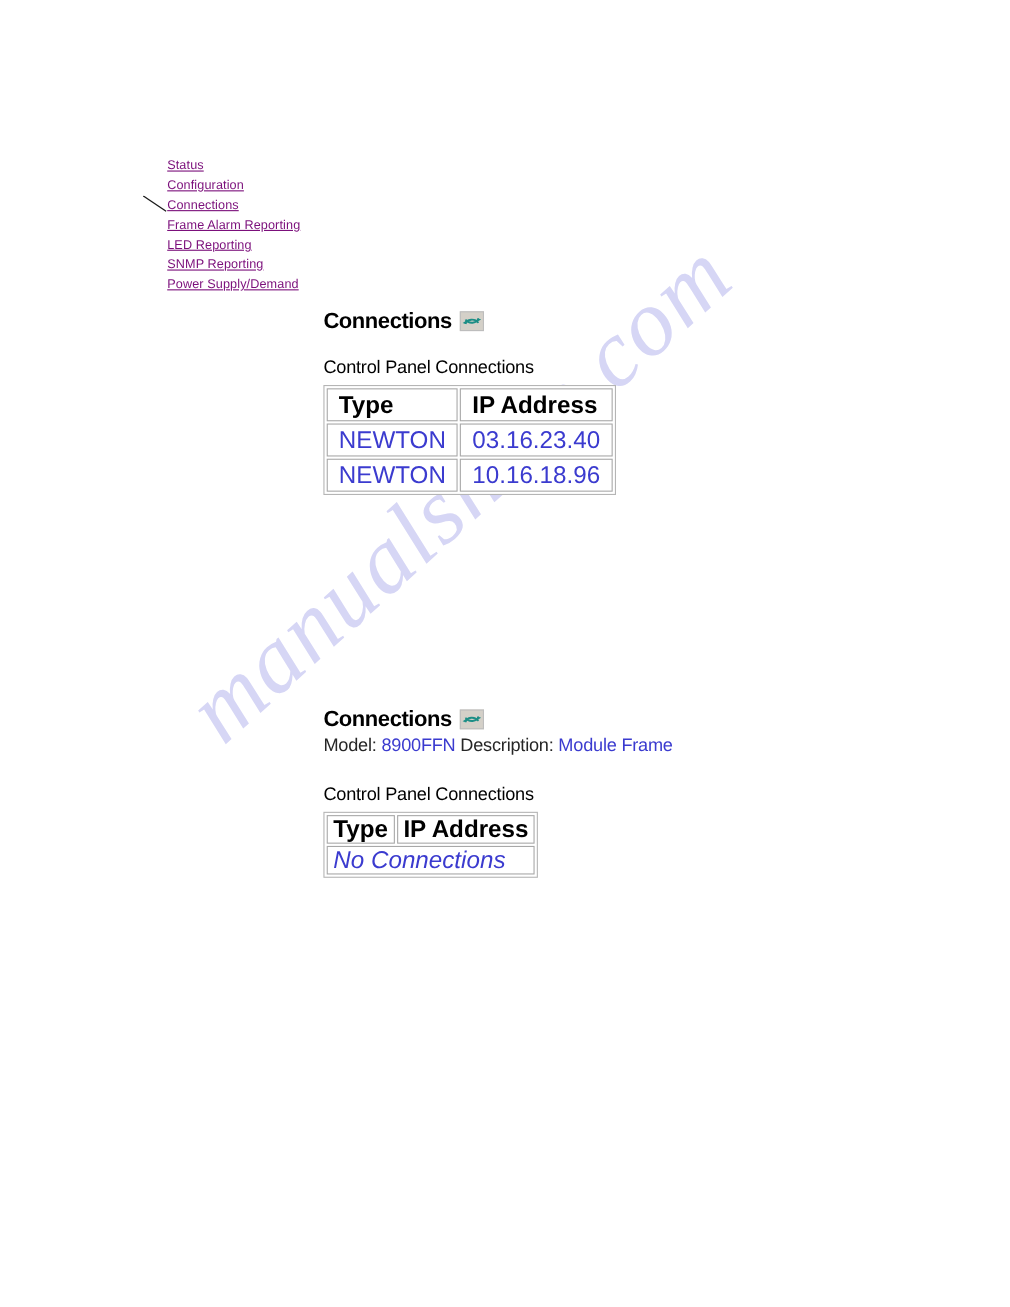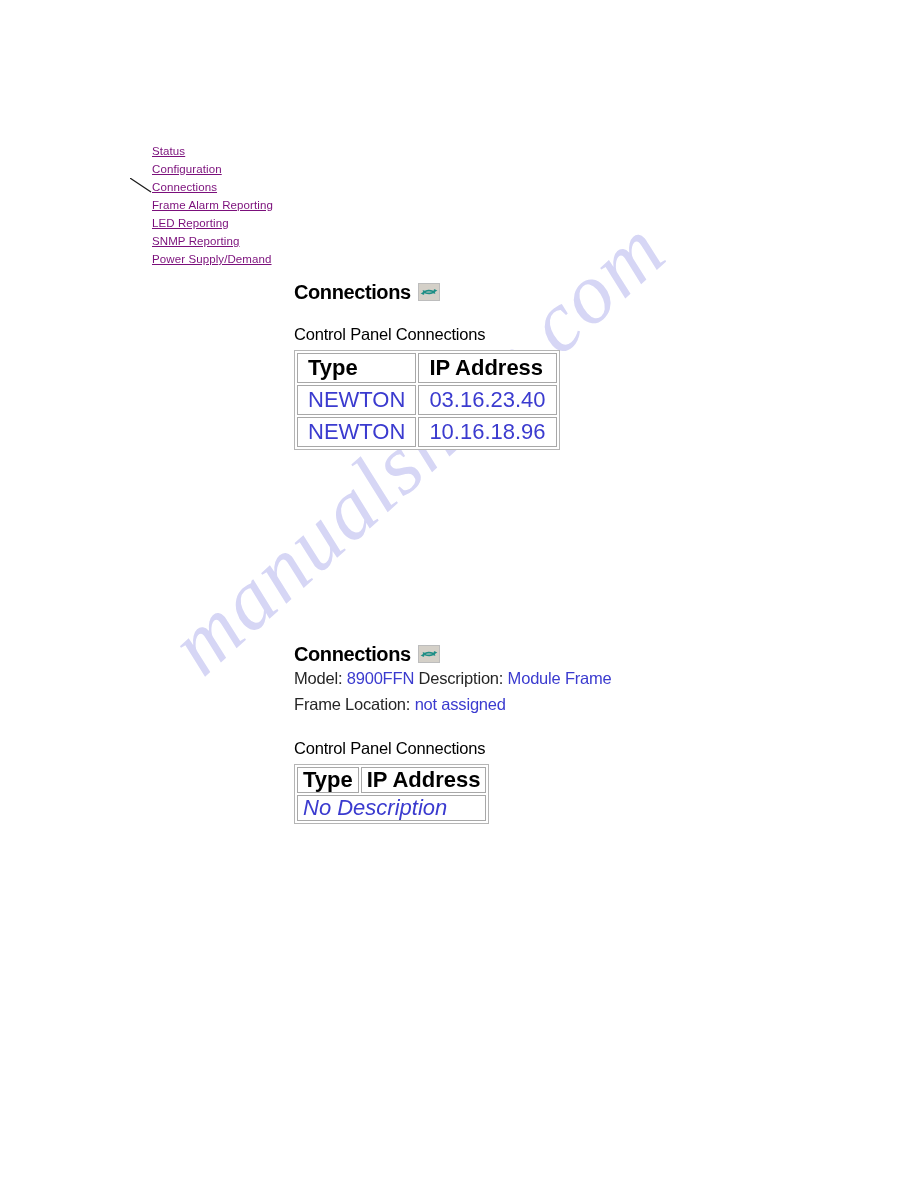--- a/index.html
+++ b/index.html
@@ -235,35 +235,31 @@
       </span>
     </h1>
 
     <div class="info-line" style="">
       <span>Model:</span>
       <span class="val">8900FFN</span>
       <span>Description:</span>
       <span class="val">Module Frame</span>
     </div>
 
-    <div class="info-line">
-      <span>Frame Location:</span>
-      <span class="val">not assigned</span>
-    </div>
 
     <div class="cpc-heading" style="margin-top:22px;">Control Panel Connections</div>
 
     <table class="cpc narrow" style="margin-top:6px;">
       <thead>
         <tr>
           <th>Type</th>
           <th>IP Address</th>
         </tr>
       </thead>
       <tbody>
         <tr>
-          <td class="empty" colspan="2">No Description</td>
+          <td class="empty" colspan="2">No Connections</td>
         </tr>
       </tbody>
     </table>
   </div>
 
 </div>
 
 </body></html>

